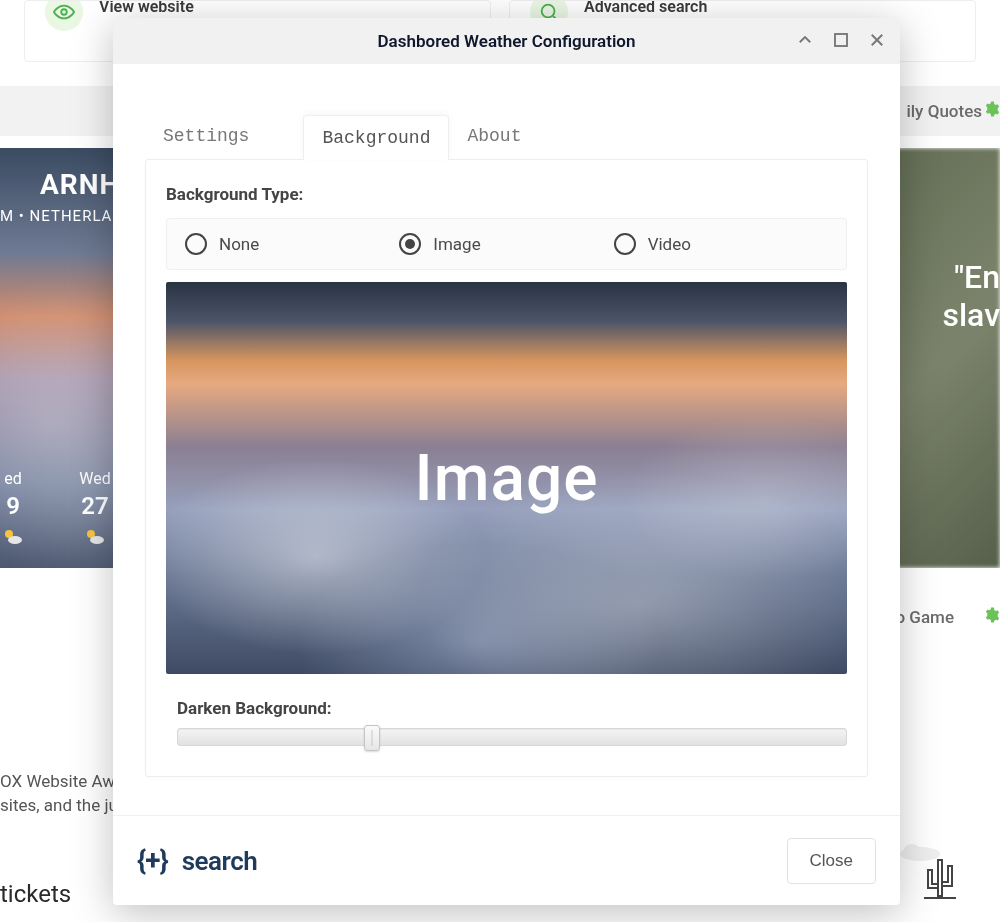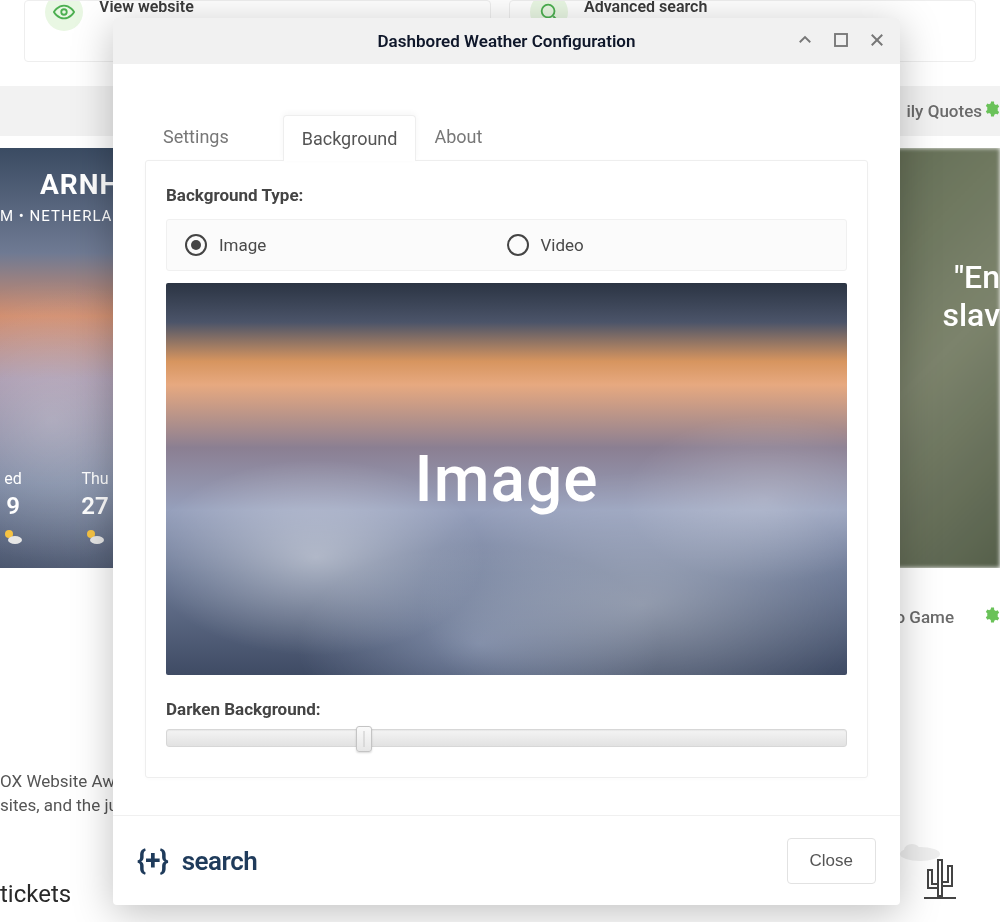--- a/index.html
+++ b/index.html
@@ -36,39 +36,39 @@
   .cactus { position: absolute; right: 40px; bottom: 18px; }
   .cactus svg { width: 40px; height: 44px; }
   .cloudlet { position: absolute; right: 58px; bottom: 56px; }
   .overlay { position: absolute; left: 113px; top: 18px; width: 787px; height: 887px; background: #fff; border-radius: 4px; box-shadow: 0 8px 40px rgba(0,0,0,0.25); display: flex; flex-direction: column; }
   .ov-title { height: 46px; background: #f1f1f1; display: flex; align-items: center; justify-content: center; position: relative; border-top-left-radius: 4px; border-top-right-radius: 4px; }
   .ov-title-text { font-size: 17px; font-weight: 600; color: #0f172a; }
   .ov-controls { position: absolute; right: 10px; top: 0; height: 46px; display: flex; align-items: center; gap: 10px; }
   .ov-controls button { background: none; border: none; cursor: pointer; padding: 4px; color: #777; }
   .ov-controls svg { width: 18px; height: 18px; }
   .ov-body { flex: 1; padding: 28px 18px 0 18px; overflow: hidden; }
-  .tabs { display: flex; gap: 0; font-size: 18px; color: #777; border-bottom: 0; margin: 22px 14px 0 14px; }
+  .tabs { display: flex; gap: 0; font-size: 18px; color: #777; border-bottom: 0; margin: 22px 14px 0 14px; font-family: Liberation Mono, monospace; }
   .tab { padding: 12px 18px; cursor: pointer; border-top-left-radius: 4px; border-top-right-radius: 4px; }
   .tab.active { background: #fff; color: #555; box-shadow: 0 -2px 6px rgba(0,0,0,0.04); border: 1px solid #eee; border-bottom: none; position: relative; top: 1px; margin-left: 36px; }
   .panel { background: #fff; border: 1px solid #eee; border-radius: 3px; margin: 0 14px; padding: 24px 20px 30px 20px; box-shadow: 0 1px 4px rgba(0,0,0,0.02); }
   .label { font-size: 17px; font-weight: 700; color: #444; }
   .radio-row { display: flex; background: #fbfbfb; border: 1px solid #f0f0f0; border-radius: 3px; margin-top: 14px; padding: 14px 18px; }
   .radio-opt { flex: 1; display: flex; align-items: center; gap: 12px; font-size: 17px; color: #4a4a4a; cursor: pointer; }
   .radio { width: 22px; height: 22px; border: 2.5px solid #444; border-radius: 50%; display: inline-flex; align-items: center; justify-content: center; flex-shrink: 0; }
   .radio .dot { width: 10px; height: 10px; border-radius: 50%; background: #444; display: none; }
   .radio.checked .dot { display: block; }
   .preview { margin-top: 12px; height: 392px; border-radius: 2px; position: relative; overflow: hidden; background: linear-gradient(180deg, #2b3443 0%, #4b5469 10%, #d7955f 20%, #e7a980 26%, #8b7f92 42%, #96a0bc 58%, #6b7894 75%, #3f4b64 100%); display:flex; align-items:center; justify-content:center; }
   .preview::before { content: ""; position: absolute; inset: 0; background:
     radial-gradient(ellipse 240px 140px at 22% 70%, rgba(255,255,255,0.42), transparent 70%),
     radial-gradient(ellipse 320px 190px at 70% 82%, rgba(255,255,255,0.32), transparent 70%),
     radial-gradient(ellipse 200px 120px at 88% 55%, rgba(255,255,255,0.22), transparent 70%),
     radial-gradient(ellipse 260px 140px at 46% 92%, rgba(120,130,160,0.55), transparent 70%);
     mix-blend-mode: screen; }
   .preview-label { position: relative; color: #fff; font-size: 64px; font-weight: 500; letter-spacing: 1px; }
-  .slider-wrap { margin-top: 24px; }
+  .slider-wrap { margin-top: 24px; margin-left: 11px; }
   .slider-track { position: relative; height: 18px; margin-top: 10px; background: linear-gradient(180deg, #f4f4f4, #e2e2e2); border: 1px solid #d7d7d7; border-radius: 3px; box-shadow: inset 0 1px 1px rgba(0,0,0,0.05); }
   .slider-thumb { position: absolute; top: -4px; width: 16px; height: 26px; background: linear-gradient(180deg, #fafafa, #e6e6e6); border: 1px solid #c4c4c4; border-radius: 3px; box-shadow: 0 1px 2px rgba(0,0,0,0.15); cursor: pointer; }
   .slider-thumb::after { content: ""; position: absolute; left: 50%; top: 4px; bottom: 4px; width: 1px; background: #c8c8c8; transform: translateX(-50%); }
   .ov-footer { height: 90px; padding: 0 24px; display: flex; align-items: center; justify-content: space-between; border-top: 1px solid #f0f0f0; margin-top: auto; }
   .brand { display: flex; align-items: center; gap: 14px; color: #1f3b5b; }
   .brand-icon { font-size: 28px; font-weight: 700; color: #1f3b5b; letter-spacing: -1px; }
   .brand-text { font-size: 26px; font-weight: 600; letter-spacing: -0.5px; color: #1f3b5b; }
   .footer-btns { display: flex; gap: 14px; }
   .btn { padding: 12px 22px; font-size: 17px; border-radius: 4px; border: 1px solid transparent; cursor: pointer; }
   .btn-close { background: #fff; border-color: #e2e2e2; color: #555; }
@@ -119,21 +119,21 @@
         <div class="d">ed</div>
         <div class="t">9</div>
         <div class="ic sunicon">
           <svg viewBox="0 0 24 24">
               <circle cx="8" cy="8" r="4" fill="#f6c343"></circle>
               <ellipse cx="14" cy="14" rx="7" ry="4" fill="#e6e6e6"></ellipse>
             </svg>
         </div>
       </div>
       <div class="fday">
-        <div class="d">Thu</div>
+        <div class="d">Wed</div>
         <div class="t">27</div>
         <div class="ic sunicon">
           <svg viewBox="0 0 24 24">
               <circle cx="8" cy="8" r="4" fill="#f6c343"></circle>
               <ellipse cx="14" cy="14" rx="7" ry="4" fill="#e6e6e6"></ellipse>
             </svg>
         </div>
       </div>
     </div>
   </div>
@@ -201,20 +201,24 @@
     <div class="tabs">
       <div class="tab">Settings</div>
       <div class="tab active">Background</div>
       <div class="tab">About</div>
     </div>
 
     <div class="panel">
       <div class="label">Background Type:</div>
       <div class="radio-row">
         <label class="radio-opt">
+          <span class="radio"></span>
+          <span>None</span>
+        </label>
+        <label class="radio-opt">
           <span class="radio checked">
               <span class="dot"></span>
             </span>
           <span>Image</span>
         </label>
         <label class="radio-opt">
           <span class="radio"></span>
           <span>Video</span>
         </label>
       </div>

